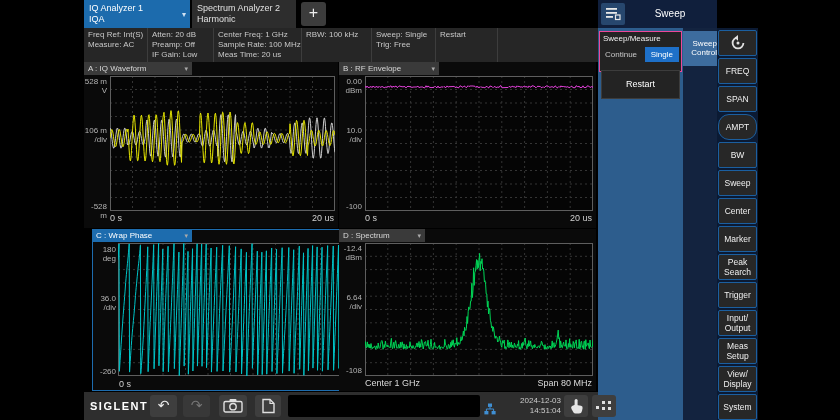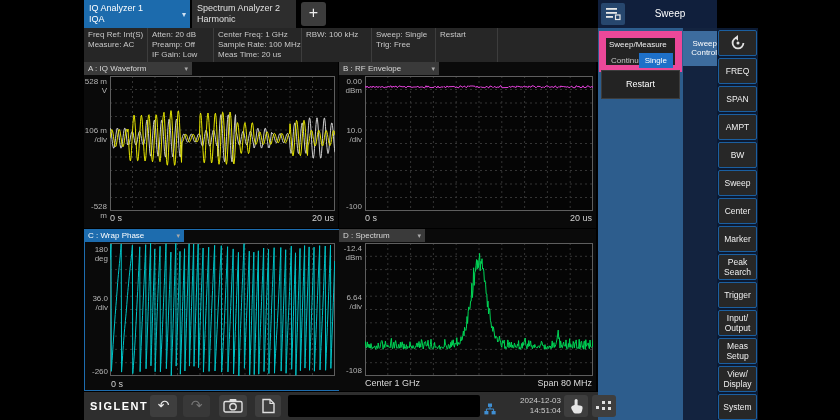--- a/index.html
+++ b/index.html
@@ -19,21 +19,21 @@
   
   #infobar{left:84px;top:28px;width:514px;height:34px;background:#262626;display:flex;}
   .info-group{padding:2px 4px;border-right:1px solid #3d3d3d;height:100%;}
   .info-line{font-size:8px;line-height:10px;color:#c8c8c8;white-space:nowrap;}
 
   
   #grapharea{left:84px;top:62px;width:514px;height:330px;background:#000;}
   .panel{background:#0a0a0a;}
   #panelA{left:84px;top:62px;width:254px;height:166px;}
   #panelB{left:339px;top:62px;width:257px;height:166px;}
-  #panelC{left:84px;top:229px;width:286px;height:162px;border:1px solid var(--accent);}
+  #panelC{left:92px;top:229px;width:286px;height:162px;border:1px solid var(--accent);}
   #panelD{left:339px;top:229px;width:257px;height:162px;}
   .phead{left:0;top:0;height:13px;background:#3a3a3a;color:#d8d8d8;font-size:8px;
          line-height:13px;padding:0 4px;}
   .phead .dd{float:right;margin-left:6px;color:#aaa;font-size:7px;}
   #panelC .phead{background:var(--accent);color:#fff;top:-1px;left:-1px;}
   .plot{left:26px;top:14px;background:#050505;}
   #panelA .plot,#panelB .plot{height:135px;}
   #panelC .plot,#panelD .plot{height:133px;}
   #panelA .plot,#panelC .plot{width:225px;}
   #panelB .plot,#panelD .plot{width:228px;}
@@ -47,21 +47,21 @@
   .xrowAB{top:151px;} .xrowCD{top:149px;}
   #panelD .xlab{font-size:9px;color:#dcdcdc;}
 
   
   #sweeppanel{left:598px;top:0;width:119px;height:420px;background:var(--menu-body);}
   #sweep-head{left:0;top:0;width:119px;height:28px;background:var(--menu-header);}
   #menu-btn{left:3px;top:3px;width:24px;height:22px;background:#27476e;border-radius:2px;}
   #sweep-title{left:28px;top:0;width:88px;height:28px;line-height:28px;text-align:center;
                color:#fff;font-size:10px;}
   #tabstrip{left:85px;top:28px;width:34px;height:392px;background:#13233f;}
-  #sm-box{left:1px;top:31px;width:83px;height:41px;background:#232323;border:7px solid #ec4899;}
+  #sm-box{left:1px;top:31px;width:83px;height:41px;background:#232323;border:1px solid #ec4899;}
   #sm-label{left:3px;top:2px;font-size:8px;color:#f0f0f0;white-space:nowrap;}
   #opt-continue{left:2px;top:16px;font-size:8px;color:#c8c8c8;padding:2px 3px;}
   #opt-single{right:2px;top:15px;font-size:8px;color:#fff;background:var(--single-btn);
               padding:3px 6px;}
   #side-tab{left:85px;top:31px;width:34px;height:35px;background:var(--side-tab);color:#fff;
             font-size:8px;line-height:9px;text-align:right;padding-top:8px;}
   #restart-btn{left:3px;top:70px;width:79px;height:29px;background:#232323;border:1px solid #3c3c3c;
                color:#fff;font-size:9px;text-align:center;line-height:27px;}
 
   
@@ -290,21 +290,21 @@
   <div class="abs" id="softkeys">
     <div class="softkey" style="top:2px;">
       <svg width="18" height="18" viewBox="0 0 20 20">
         <path d="M10 4 a6 6 0 1 0 6 6" fill="none" stroke="#e0e0e0" stroke-width="2"></path>
         <polygon points="10,1 10,7.6 6.2,4.3" fill="#e0e0e0"></polygon>
         <circle cx="10" cy="10" r="1.7" fill="#e0e0e0"></circle>
       </svg>
     </div>
   <div class="softkey" style="top: 30px;">FREQ</div>
       <div class="softkey" style="top: 58px;">SPAN</div>
-      <div class="softkey" style="top: 86px;">AMPT</div>
+      <div class="softkey" style="top: 86px; border-radius: 11px;">AMPT</div>
       <div class="softkey" style="top: 114px;">BW</div>
       <div class="softkey" style="top: 142px;">Sweep</div>
       <div class="softkey" style="top: 170px;">Center</div>
       <div class="softkey" style="top: 198px;">Marker</div>
       <div class="softkey" style="top: 226px;">Peak
 Search</div>
       <div class="softkey" style="top: 254px;">Trigger</div>
       <div class="softkey" style="top: 282px;">Input/
 Output</div>
       <div class="softkey" style="top: 310px;">Meas

